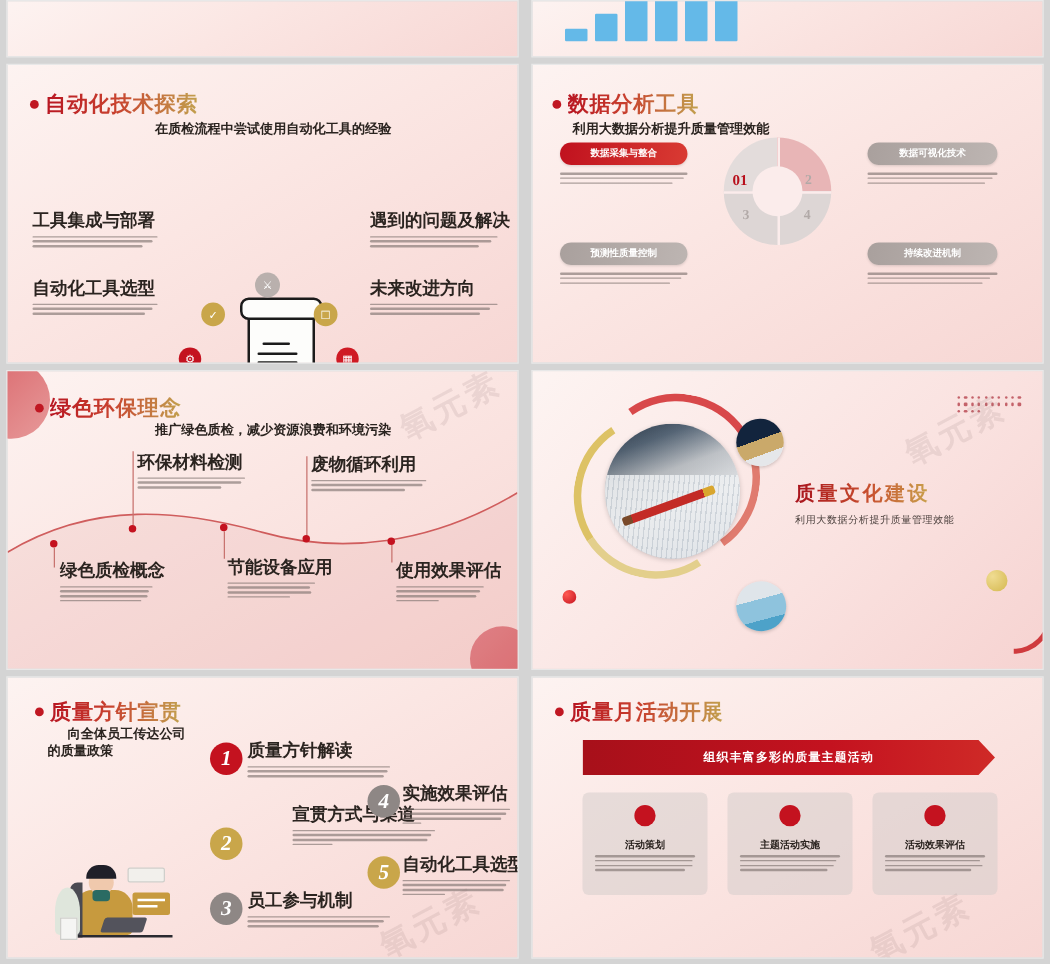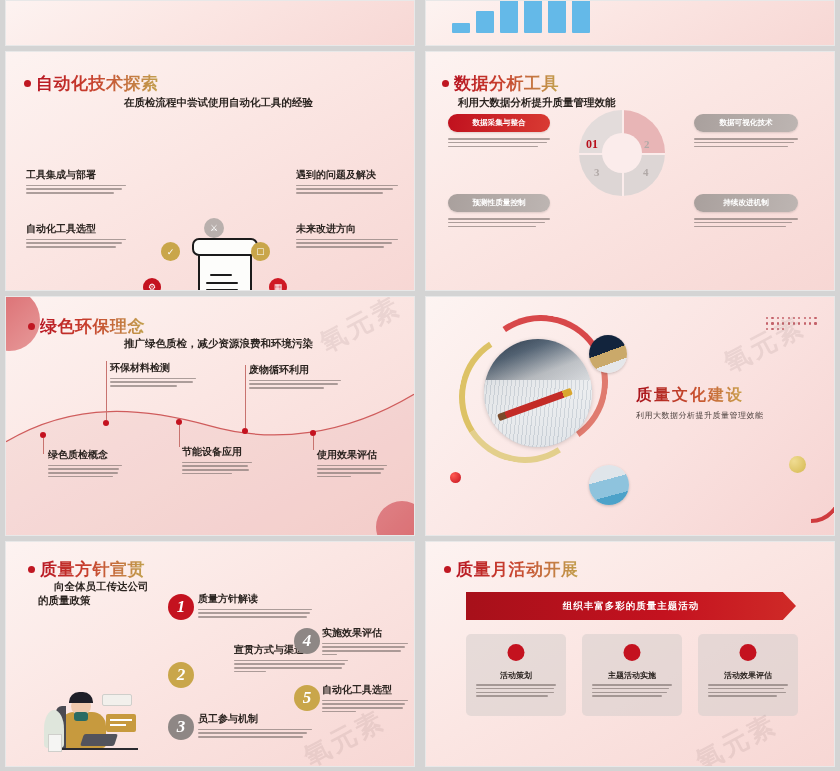--- a/index.html
+++ b/index.html
@@ -39,21 +39,21 @@
   }
   .s-sub{
     position:absolute;font-size:10.5px;font-weight:bold;color:#2b2420;
     white-space:nowrap;
   }
 
   
   .tl{background:#7a6f6c;opacity:.62;height:1.6px;border-radius:1px;margin-bottom:2.2px;}
   .tlblk{margin-top:2px;}
 
-  .ttl{font-size:10px;font-weight:bold;color:#2b2420;margin-bottom:2.5px;white-space:nowrap;}
+  .ttl{font-size:14px;font-weight:bold;color:#2b2420;margin-bottom:2.5px;white-space:nowrap;}
 
   
   .sA-doc{position:absolute;left:170px;top:178px;width:92px;height:108px;}
   .scroll-body{
     position:absolute;left:22px;top:14px;width:50px;height:88px;
     background:#fdfdfb;border:2.2px solid #1b1b1b;border-radius:3px 3px 10px 10px;
   }
   .scroll-top{
     position:absolute;left:16px;top:8px;width:62px;height:14px;
     background:#fdfdfb;border:2.2px solid #1b1b1b;border-radius:7px;

